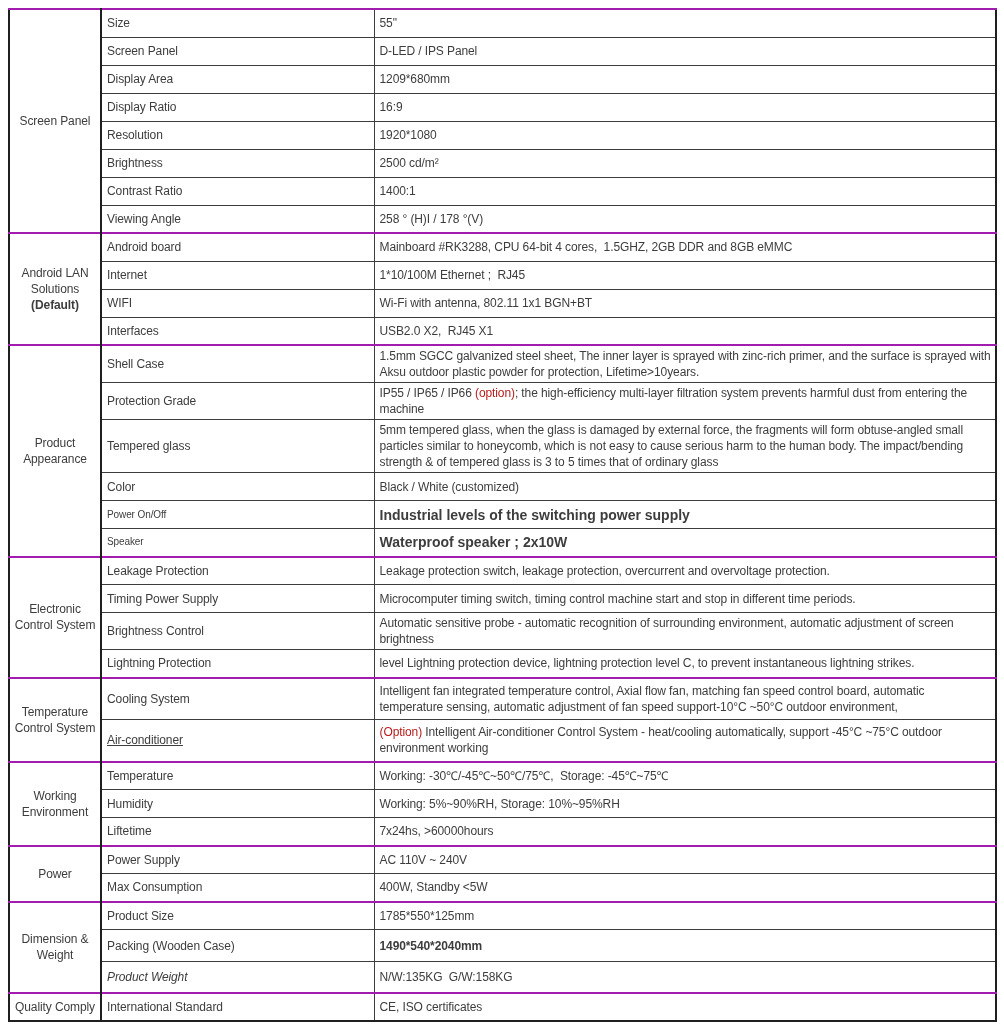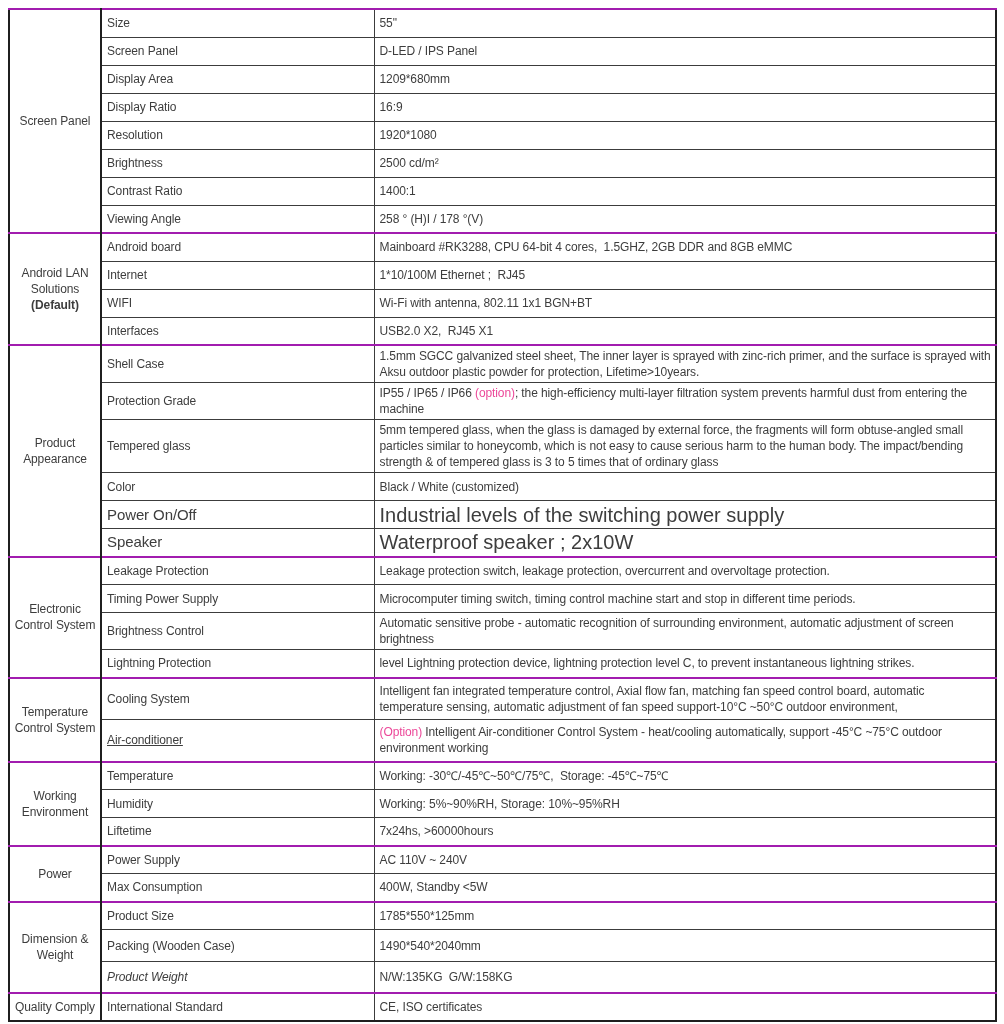--- a/index.html
+++ b/index.html
@@ -35,23 +35,23 @@
     border-right: 2px solid #1f1f1f;
     padding-left: 4px;
     text-align: center;
   }
   td.sec-top {
     border-top: 2px solid #a21caf;
   }
   td.val {
     white-space: pre-wrap;
   }
-  td.val.big { font-size: 20px; line-height: 18px; letter-spacing: 0; }
-  td.prop.big { font-size: 15px; margin-top: 16px; }
-  .red { color: #ec4899; }
+  td.val.big { font-size: 14px; line-height: 18px; letter-spacing: 0; font-weight: bold; }
+  td.prop.big { font-size: 10px; margin-top: 16px; }
+  .red { color: #b91c1c; }
   .b { font-weight: bold; }
 </style>
 </head>
 <body>
 
 <div class="sheet">
   <table class="spec">
     <colgroup>
       <col style="width:92px">
       <col style="width:273px">
@@ -181,21 +181,21 @@
           <td class="prop">Max Consumption</td>
           <td class="val"><span>400W, Standby &lt;5W</span></td>
         </tr>
         <tr>
           <td class="cat sec-top" rowspan="3"><span>Dimension &amp; Weight</span></td>
           <td class="prop sec-top">Product Size</td>
           <td class="val sec-top"><span>1785*550*125mm</span></td>
         </tr>
         <tr>
           <td class="prop" style="height: 32px; margin-left: 17px;">Packing (Wooden Case)</td>
-          <td class="val" style="height: 32px;"><span>1490*540*2040mm</span></td>
+          <td class="val" style="height: 32px; font-weight: bold;"><span>1490*540*2040mm</span></td>
         </tr>
         <tr>
           <td class="prop" style="height: 31px; font-style: italic;">Product Weight</td>
           <td class="val" style="height: 31px; margin-left: 13px;"><span>N/W:135KG  G/W:158KG</span></td>
         </tr>
         <tr>
           <td class="cat sec-top" rowspan="1"><span>Quality Comply</span></td>
           <td class="prop sec-top">International Standard</td>
           <td class="val sec-top"><span>CE, ISO certificates</span></td>
         </tr>

